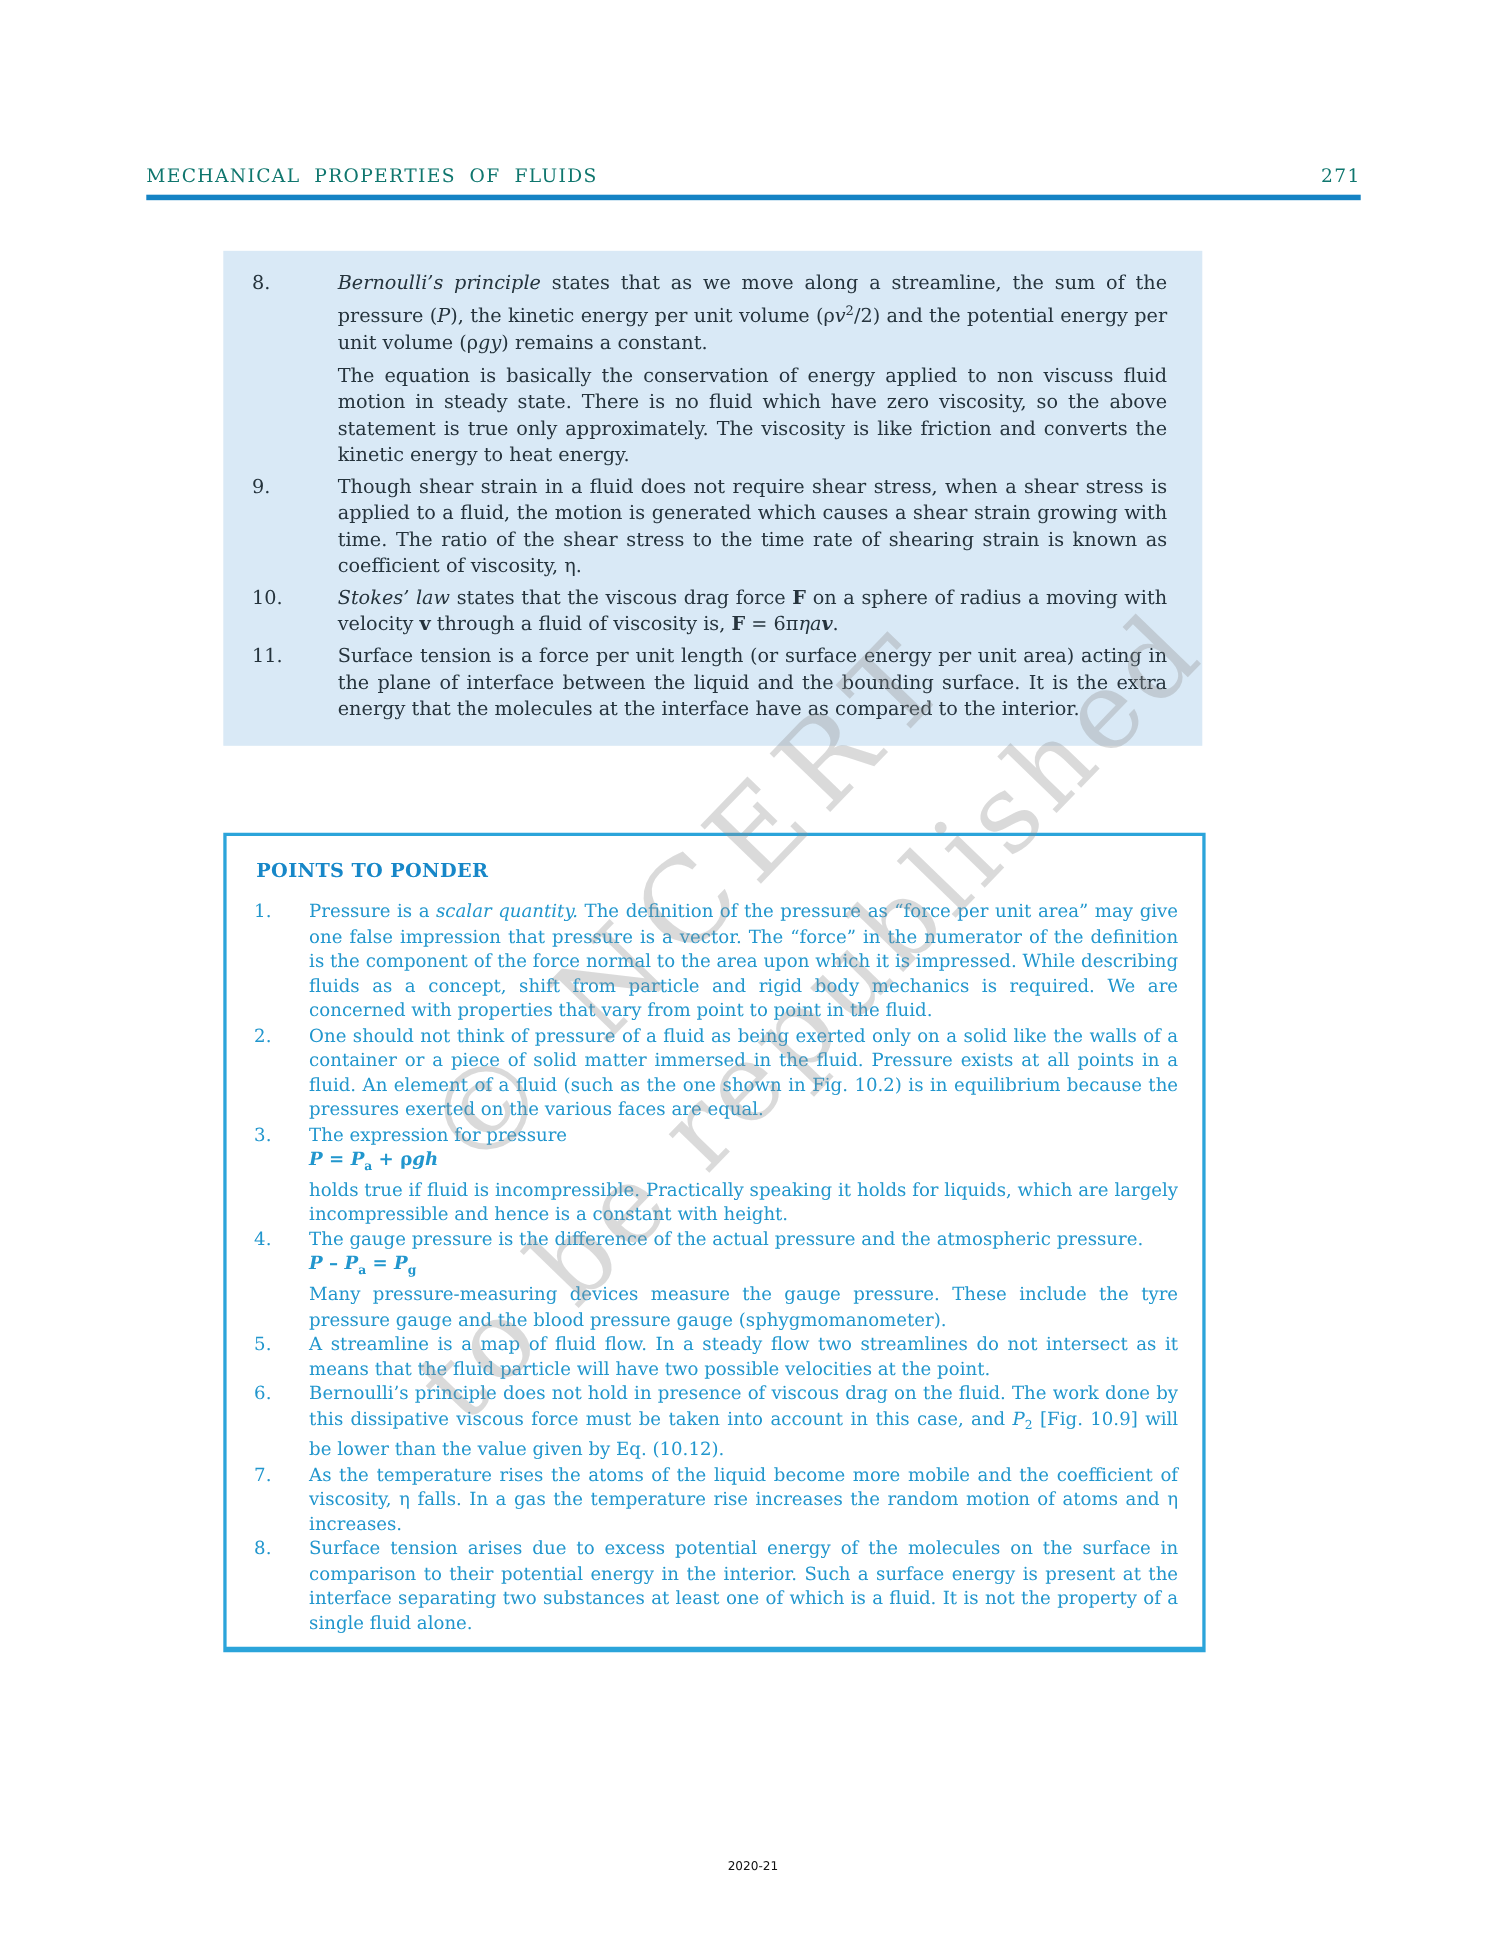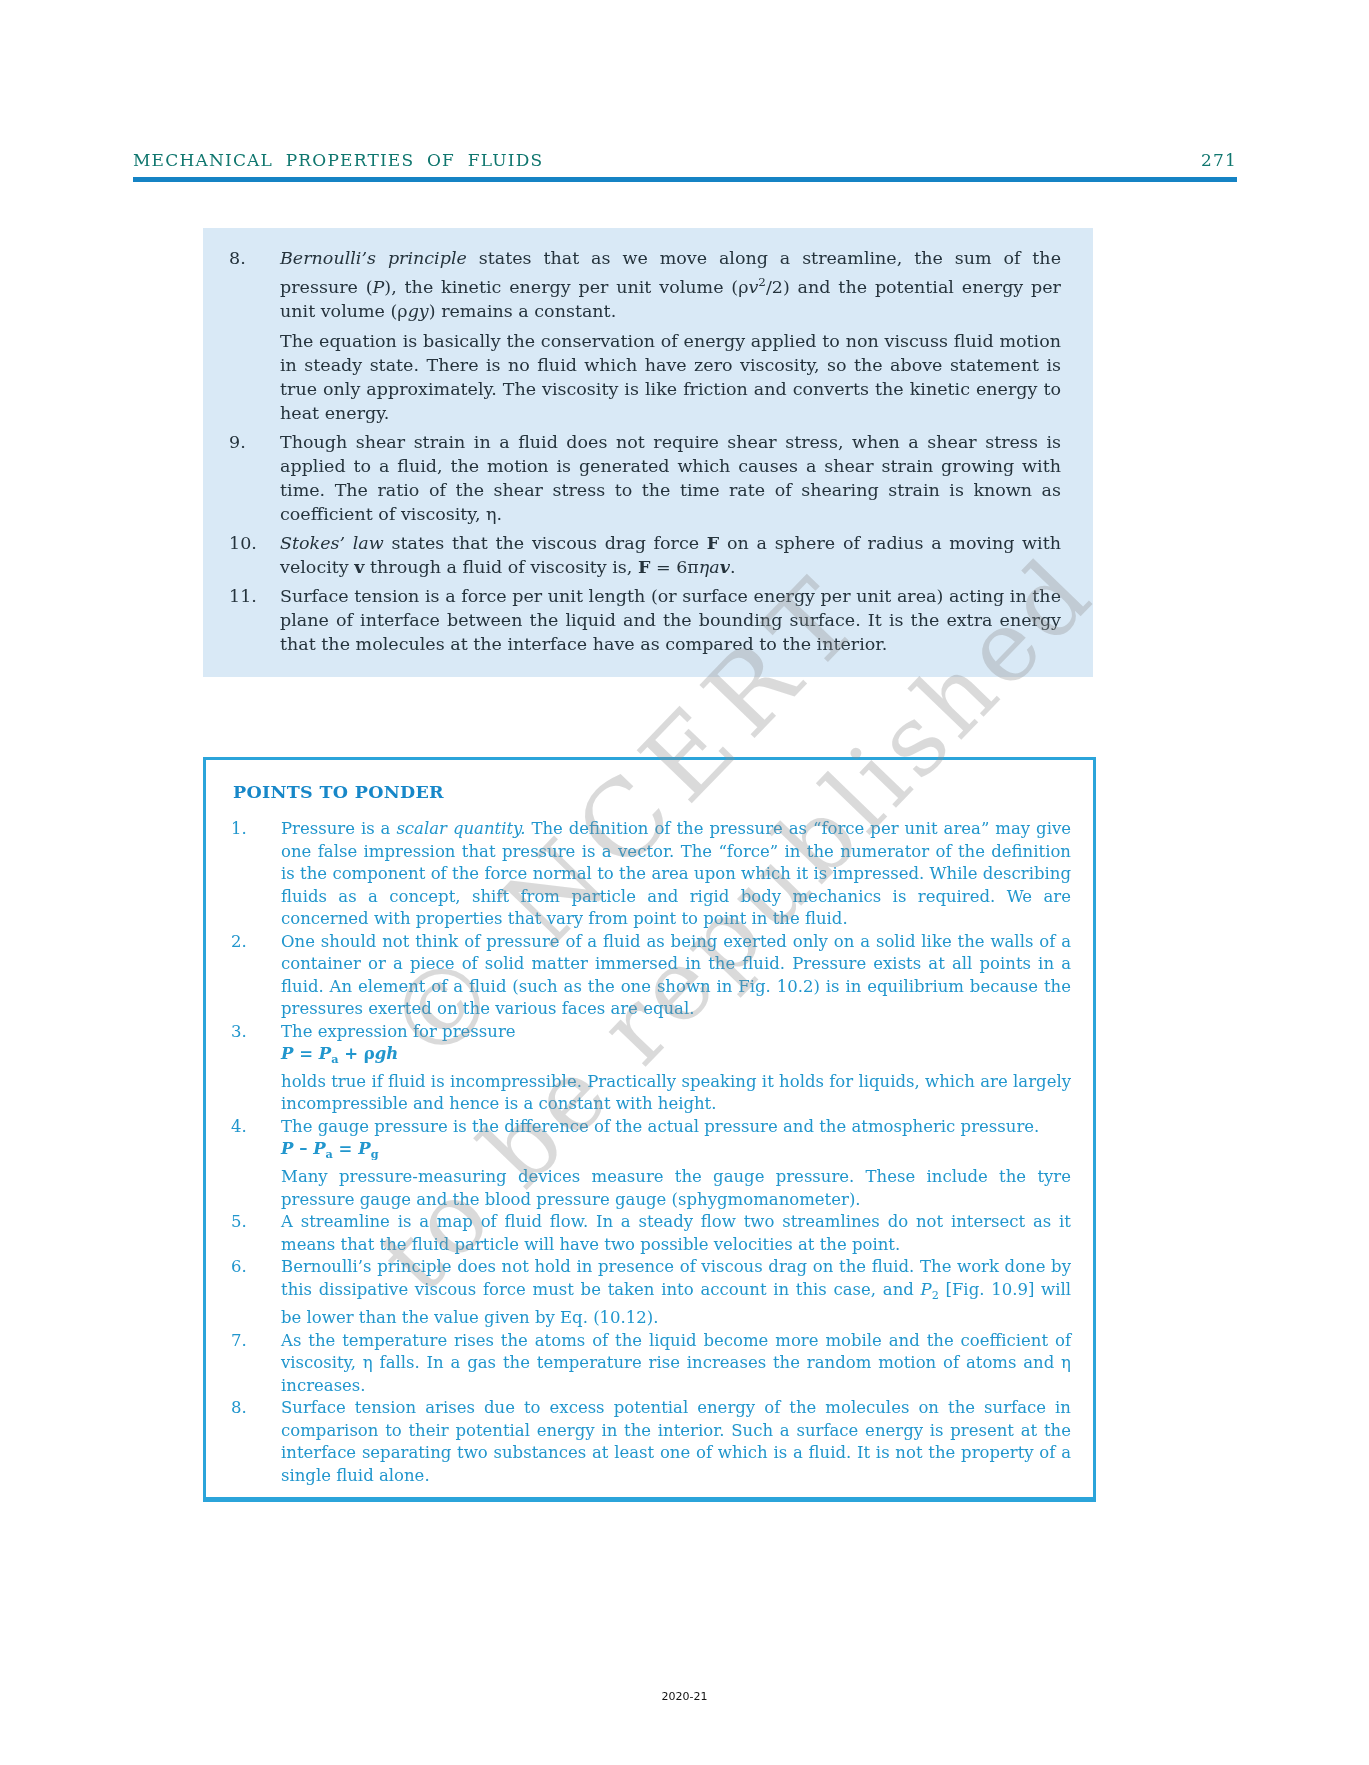--- a/index.html
+++ b/index.html
@@ -10,21 +10,21 @@
   .header{position:absolute;left:133px;top:150px;width:1104px;display:flex;
           justify-content:space-between;align-items:baseline;color:#0f766e;
           font-size:17px;letter-spacing:1.2px;word-spacing:6px;}
   .header-rule{position:absolute;left:133px;top:177px;width:1104px;height:5px;background:#1583c4;}
 
   
   .summary-box{position:absolute;left:203px;top:228px;width:890px;background:#d9e9f6;
                box-sizing:border-box;padding:18px 0 16px 0;}
   .summary-box .item{display:flex;margin-bottom:5px;color:#25333c;font-size:17.5px;line-height:24px;}
   .summary-box .num{width:77px;padding-left:26px;box-sizing:border-box;flex-shrink:0;}
-  .summary-box .body{flex:1;padding-right:32px;text-align:justify;}
+  .summary-box .body{flex:1;padding-right:32px;text-align:justify;margin-left:27px;}
   .summary-box .para + .para{margin-top:6px;}
   .summary-box .para.formula{text-align:left;}
 
   
   .ponder-box{position:absolute;left:203px;top:757px;width:893px;height:745px;box-sizing:border-box;
               border:3px solid #2ba4da;border-bottom-width:5px;padding:16px 0 0 0;overflow:hidden;}
   .ponder-heading{margin:6px 0 16px 27px;color:#1787c8;font-weight:bold;font-size:17.5px;
                   letter-spacing:0.3px;}
   .ponder-box .item{display:flex;color:#2196cd;font-size:16.5px;line-height:22.5px;}
   .ponder-box .num{width:75px;padding-left:25px;box-sizing:border-box;flex-shrink:0;}

